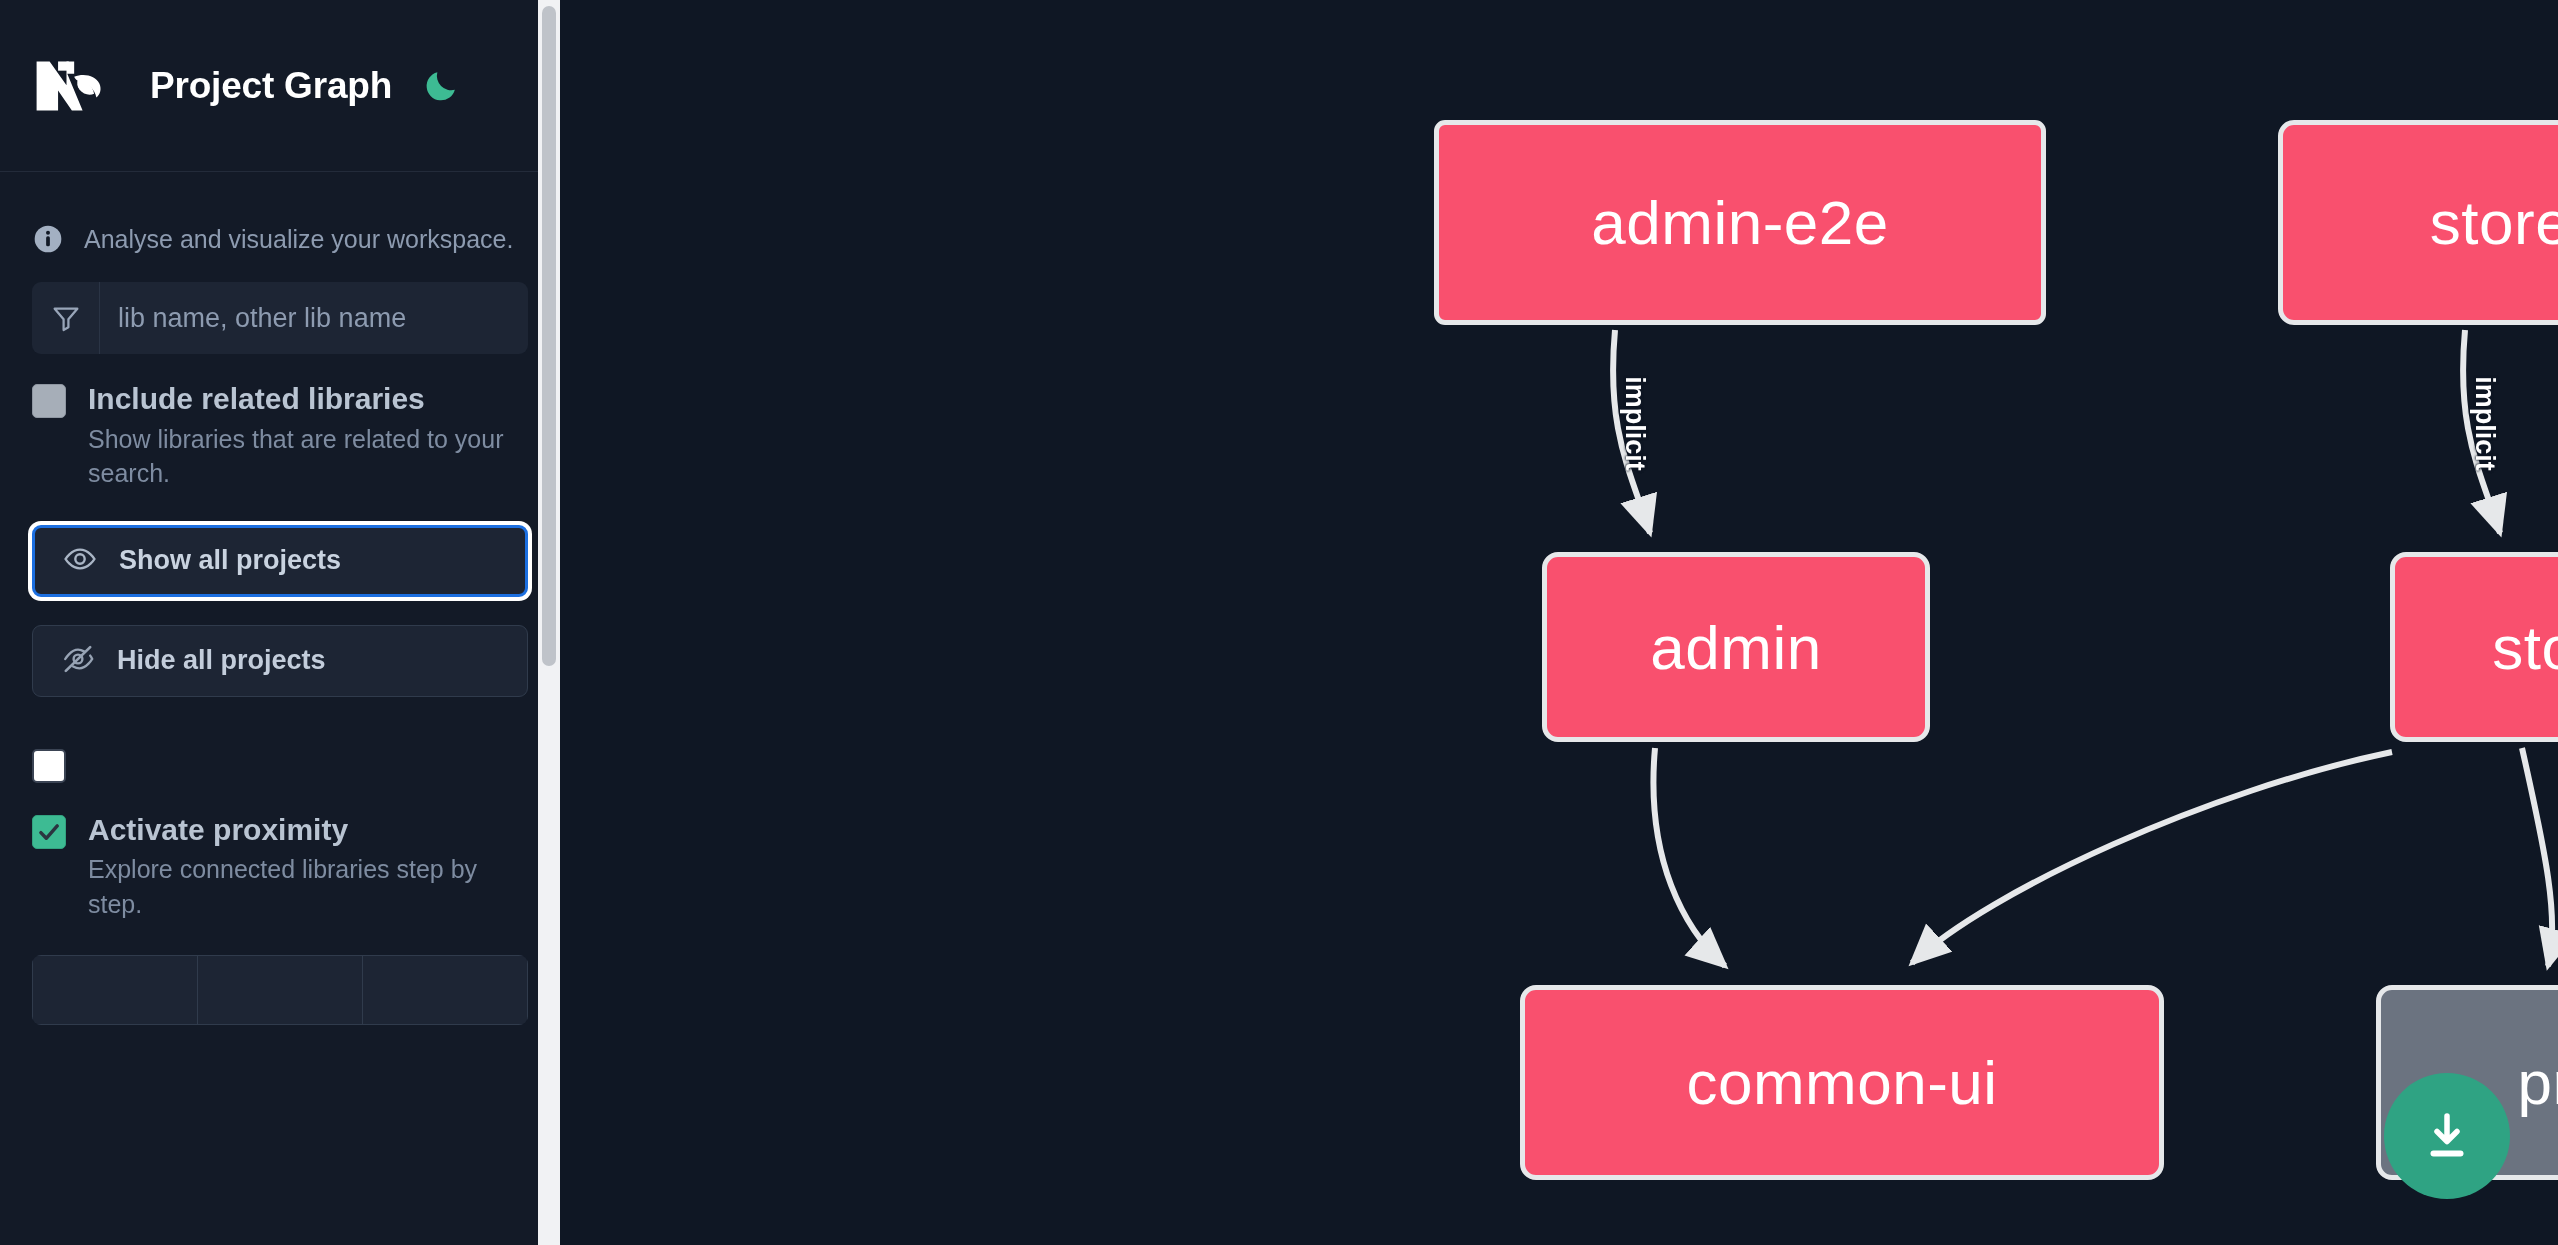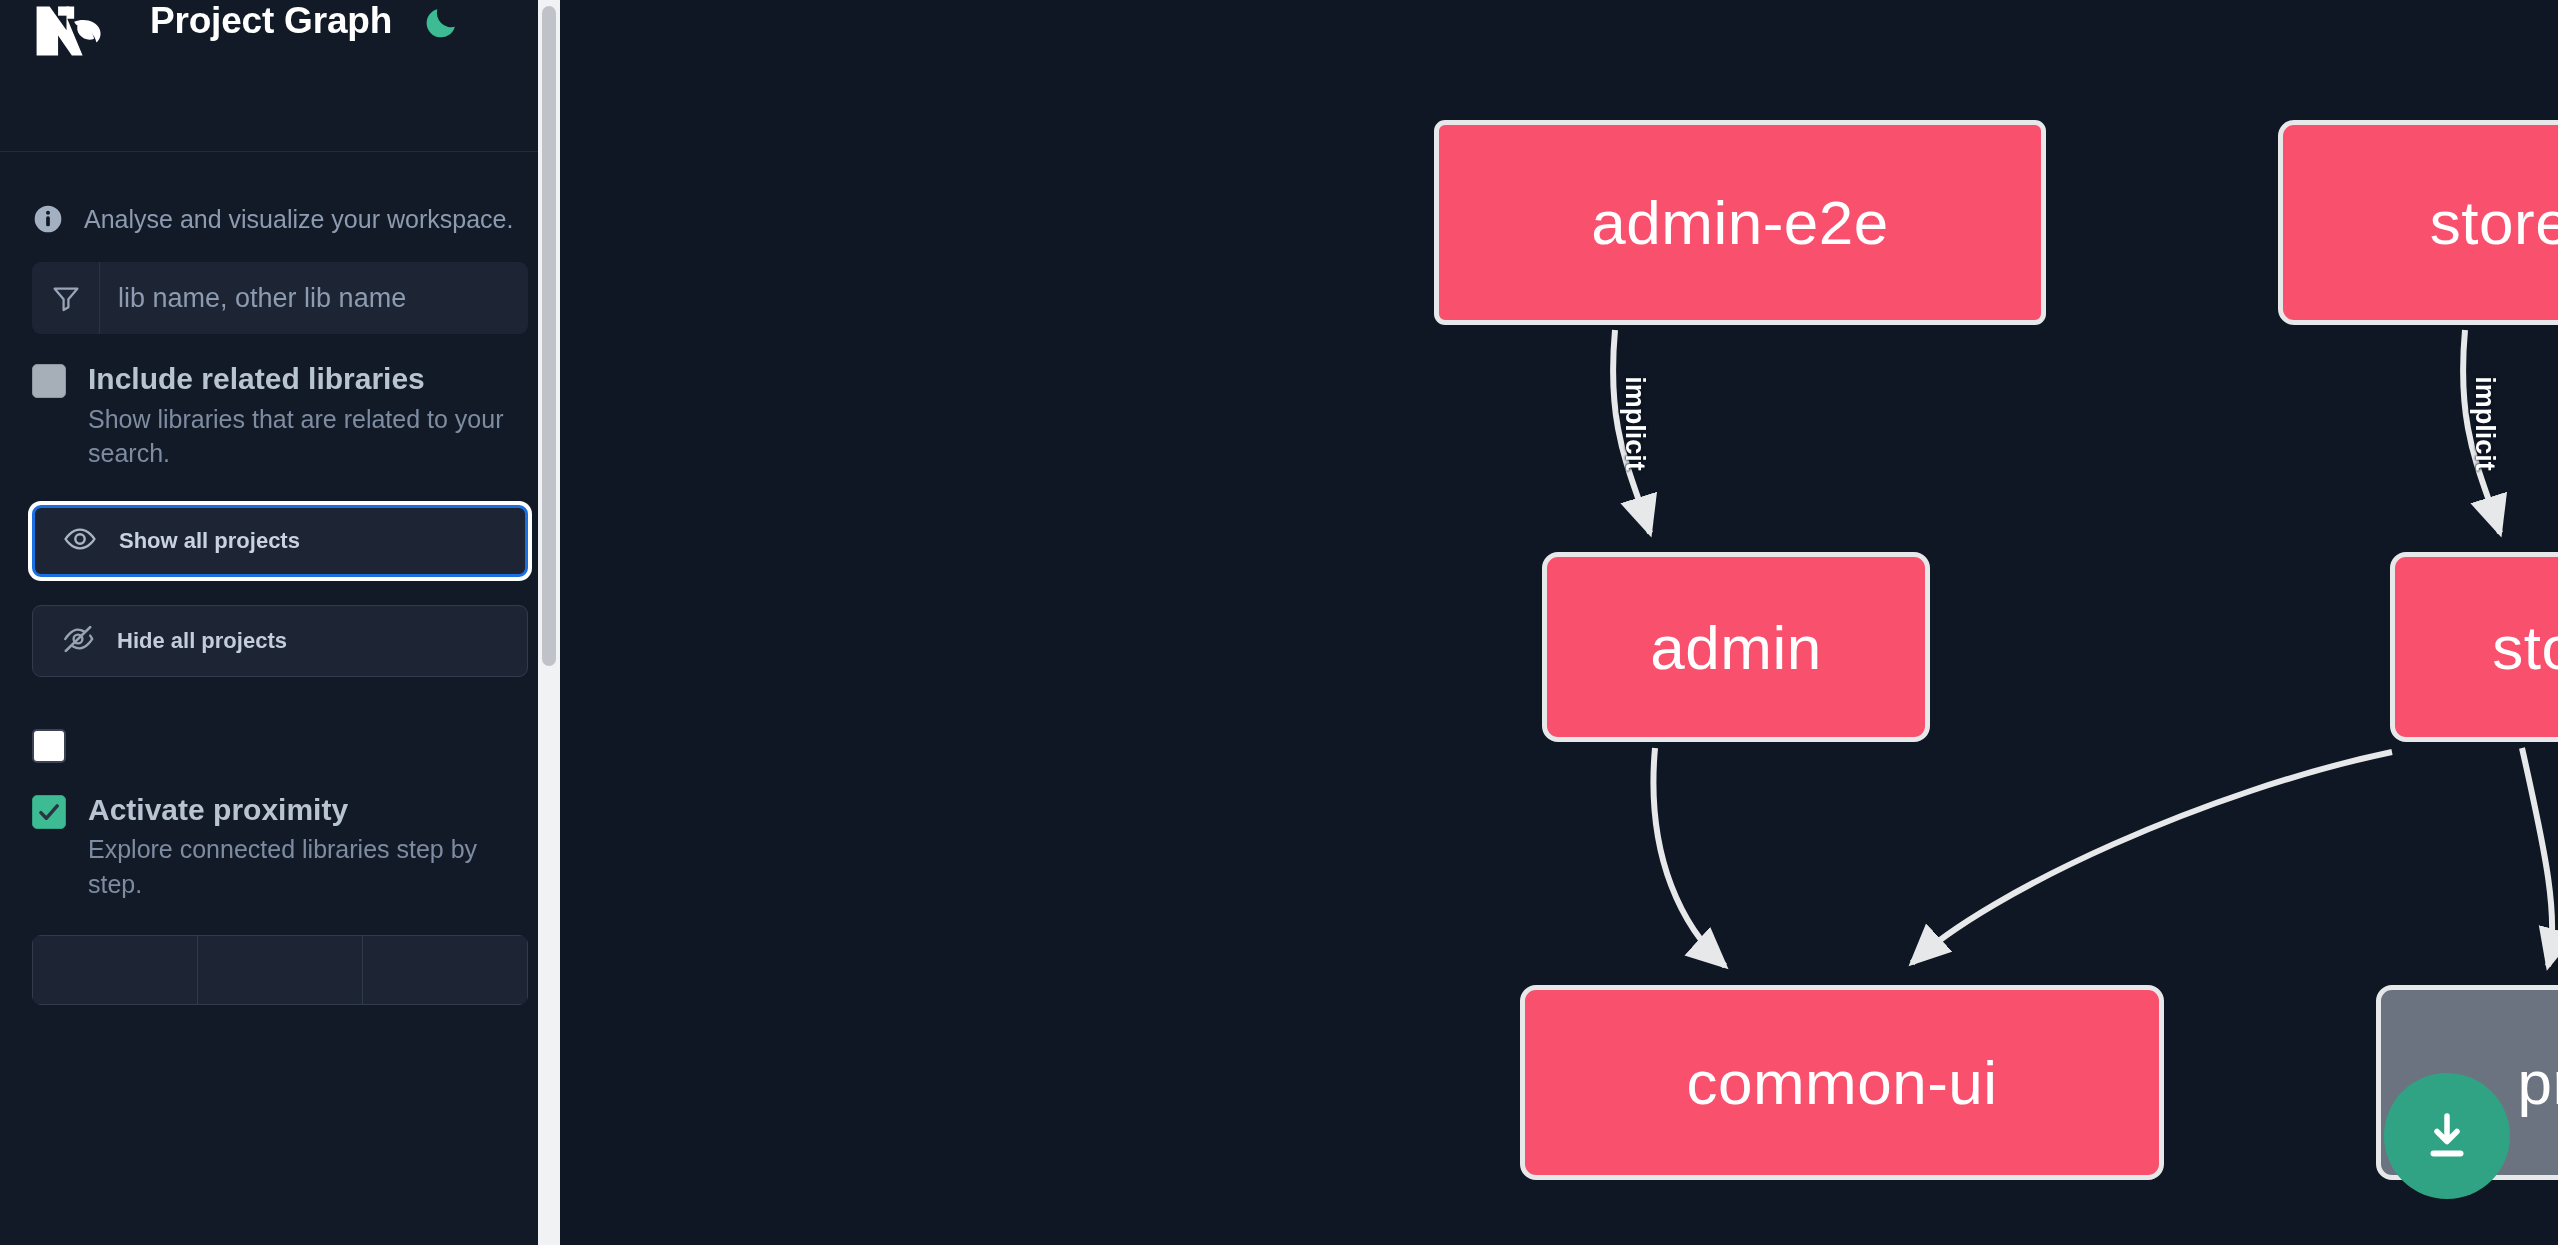--- a/index.html
+++ b/index.html
@@ -15,22 +15,22 @@
   #sidebar {
     position:relative;
     width:560px; height:1245px;
     background:#131A27;
     flex:0 0 560px;
     overflow:hidden;
   }
   #sidebar-inner { width:560px; padding:0; }
 
   .brand-row {
-    height:152px;
-    display:flex; align-items:flex-start;
+    height:172px;
+    display:flex; align-items:center;
     padding:0 32px;
     border-bottom:1px solid #232B3A;
   }
   .nx-logo { width:92px; height:62px; flex:0 0 92px; }
   .brand-title {
     font-size:37px; font-weight:700; color:#FFFFFF;
     margin-left:26px; letter-spacing:-0.2px;
     white-space:nowrap;
   }
   .moon-btn {
@@ -93,21 +93,21 @@
   .gbtn {
     position:relative;
     height:72px; border-radius:9px;
     display:flex; align-items:center;
     padding:0 28px;
     background:#1D2534;
     border:1px solid #303B4C;
     margin-bottom:28px;
     cursor:pointer;
   }
-  .gbtn .lbl { font-size:22px; font-weight:700; margin-left:22px; white-space:nowrap; }
+  .gbtn .lbl { font-size:27px; font-weight:700; margin-left:22px; white-space:nowrap; }
   .gbtn.focus {
     border:3px solid #1C6FE0;
     box-shadow:0 0 0 4px #FFFFFF;
   }
   .gbtn.focus .lbl { color:#C9D3E0; }
   .gbtn.danger { border:2px solid #E03C3C; }
   .gbtn.danger .lbl { color:#F4444B; }
   .gbtn.plain .lbl { color:#C3CDDB; }
 
   .bottom-seg {

